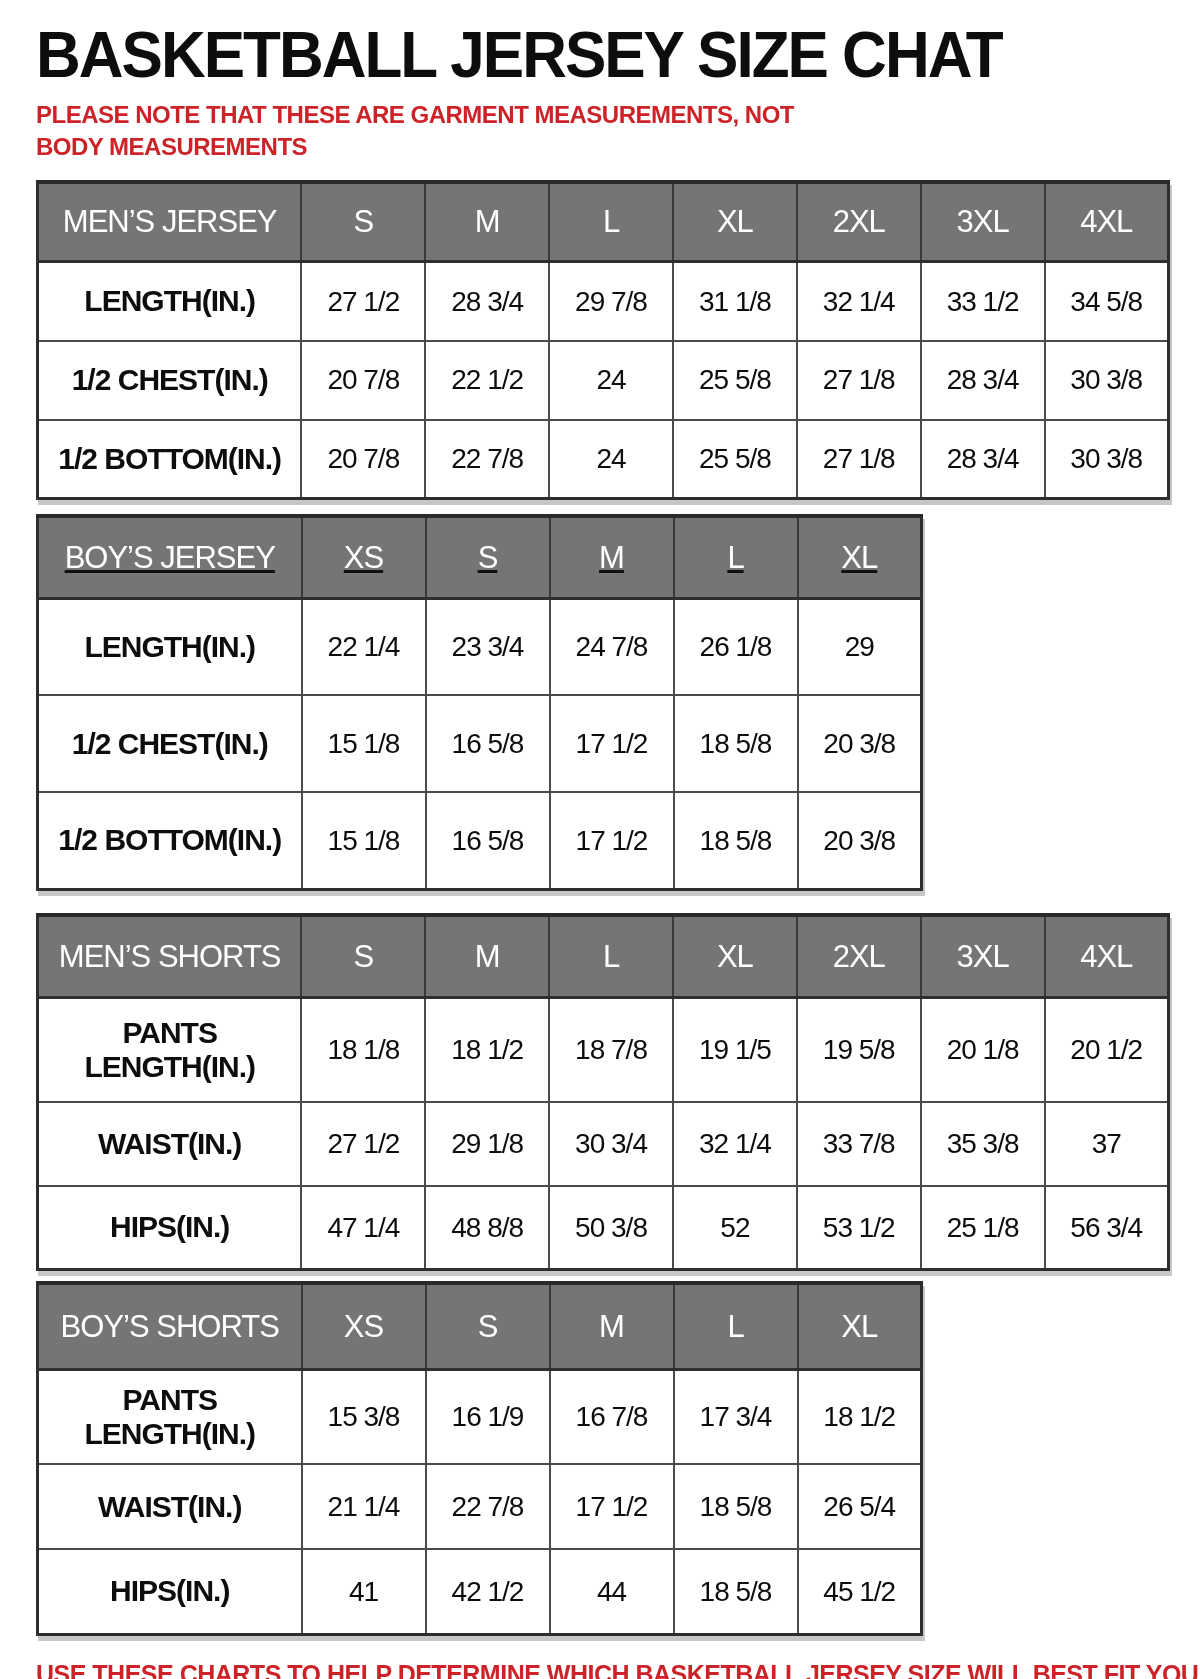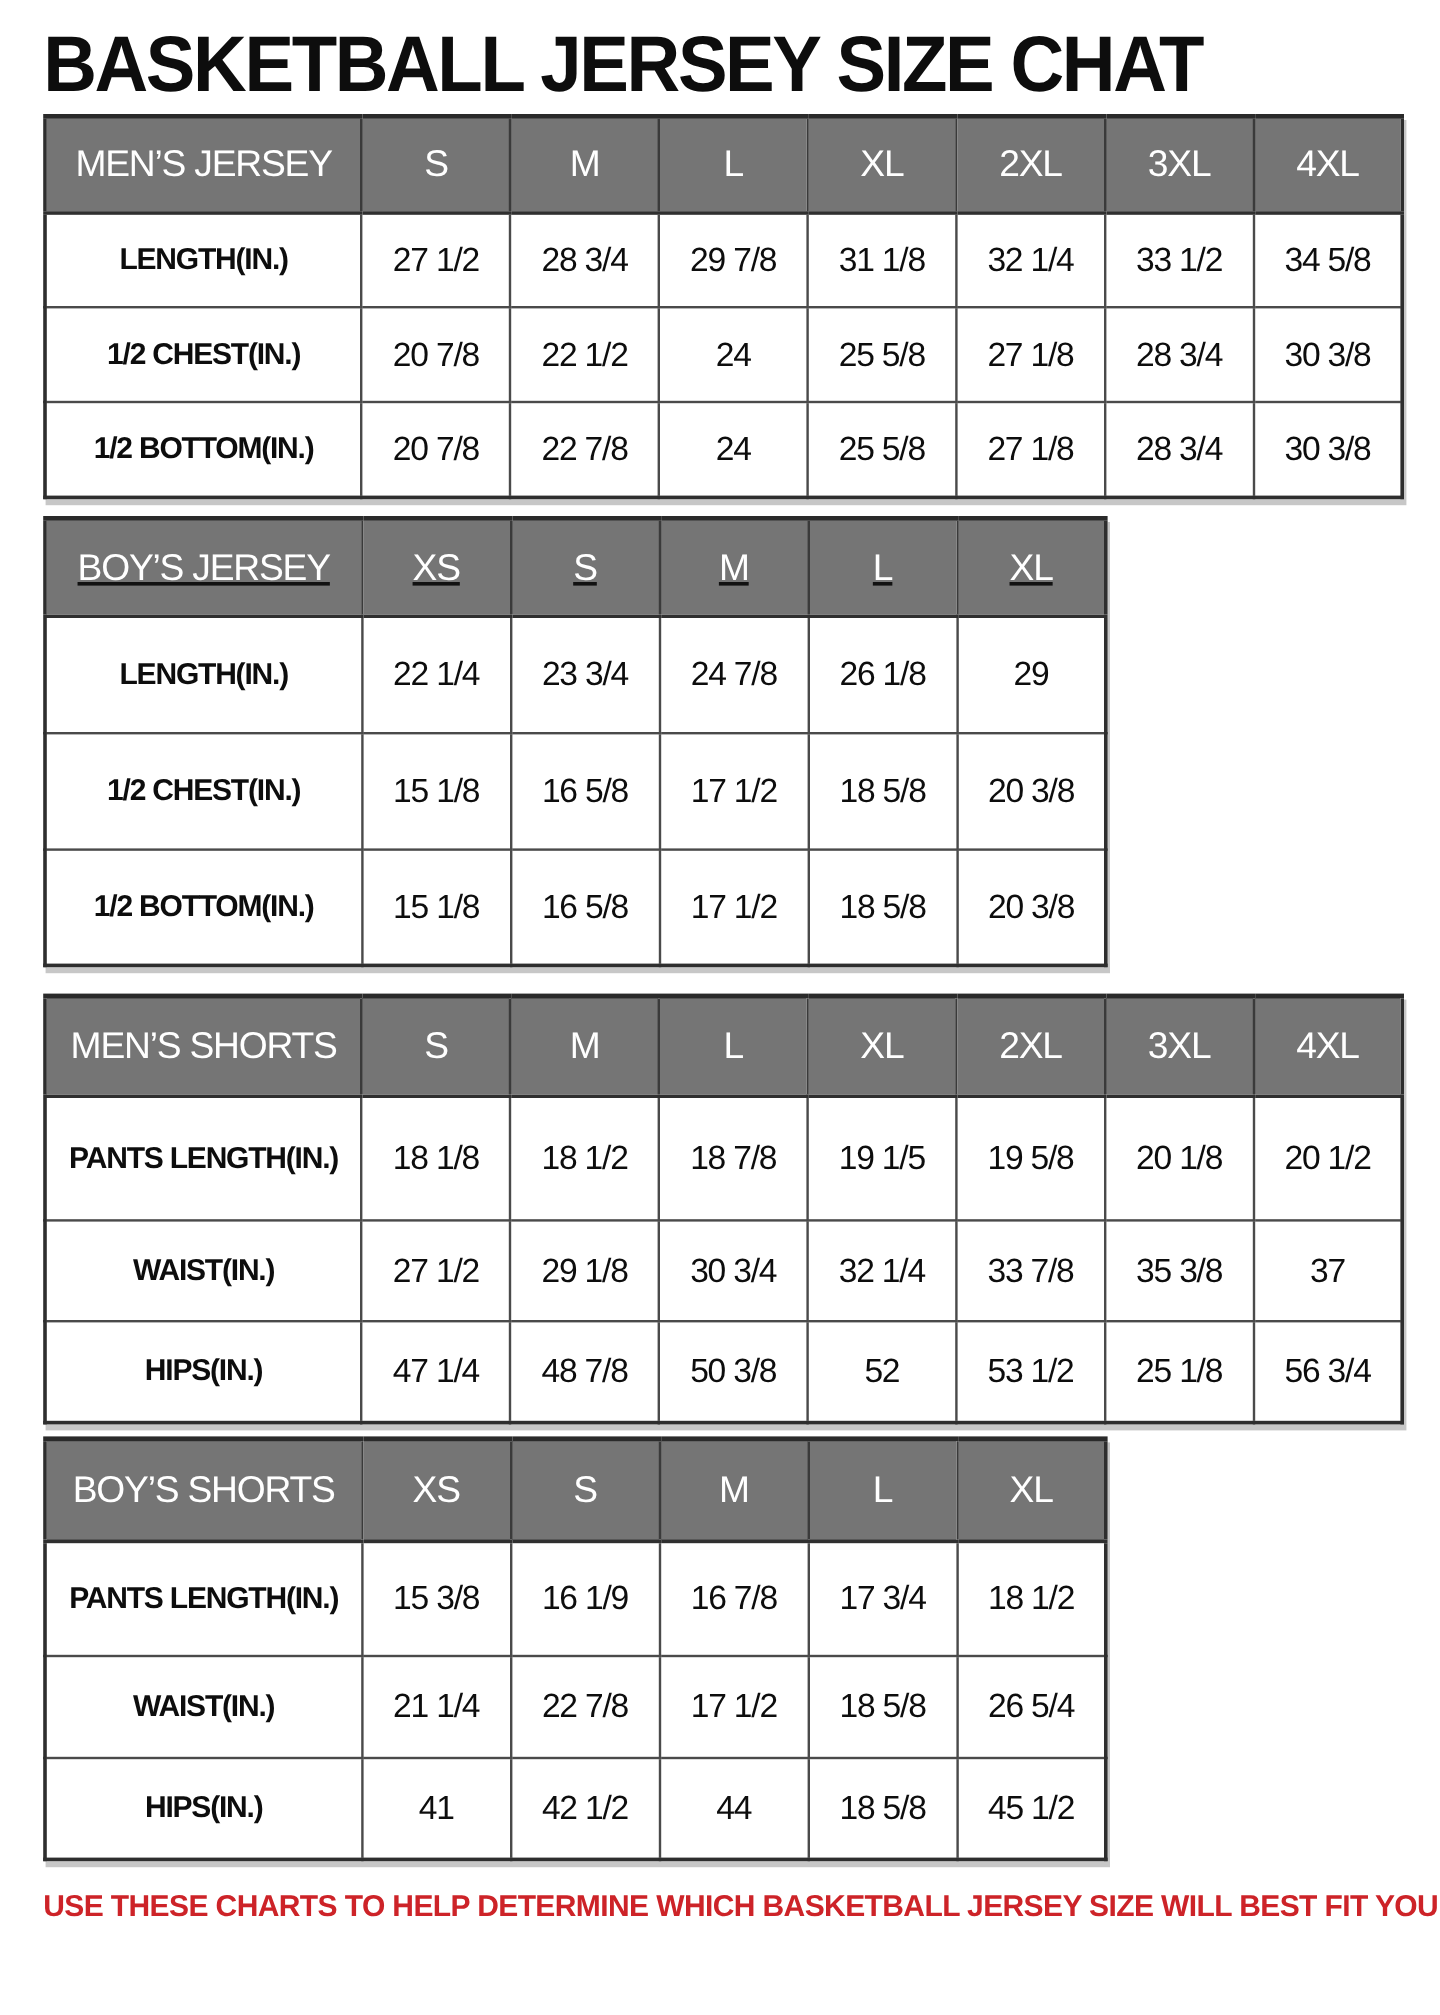--- a/index.html
+++ b/index.html
@@ -65,21 +65,21 @@
     border-top: 4px solid #2a2a2a;
     border-bottom: 3px solid #2f2f2f;
   }
   table.size-table thead th.tbl-title {
     font-size: 31px;
     white-space: nowrap;
   }
 
   table.size-table td.row-label {
     font-weight: bold;
-    font-size: 25px;
+    font-size: 30px;
     letter-spacing: -1px;
     color: #0d0d0d;
     line-height: 1.15;
   }
   table.size-table td.value-cell {
     font-size: 28px;
     letter-spacing: -1px;
     color: #0d0d0d;
     white-space: nowrap;
   }
@@ -105,20 +105,21 @@
     white-space: nowrap;
   }
 </style>
 </head>
 <body>
 
 <div class="page">
 
   <h1 class="page-title">BASKETBALL JERSEY SIZE CHAT</h1>
 
+  <div class="note">PLEASE NOTE THAT THESE ARE GARMENT MEASUREMENTS, NOT BODY MEASUREMENTS</div>
 
   <div class="table-wrap gap-a">
       <table class="size-table tbl-0">
         <colgroup>
           <col class="label-col">
           <col class="size-col">
           <col class="size-col">
           <col class="size-col">
           <col class="size-col">
           <col class="size-col">
@@ -262,21 +263,21 @@
             <td class="value-cell">29 1/8</td>
             <td class="value-cell">30 3/4</td>
             <td class="value-cell">32 1/4</td>
             <td class="value-cell">33 7/8</td>
             <td class="value-cell">35 3/8</td>
             <td class="value-cell">37</td>
           </tr>
           <tr>
             <td class="row-label">HIPS(IN.)</td>
             <td class="value-cell">47 1/4</td>
-            <td class="value-cell">48 7/8</td>
+            <td class="value-cell">48 8/8</td>
             <td class="value-cell">50 3/8</td>
             <td class="value-cell">52</td>
             <td class="value-cell">53 1/2</td>
             <td class="value-cell">25 1/8</td>
             <td class="value-cell">56 3/4</td>
           </tr>
         </tbody>
       </table>
     </div>
 

